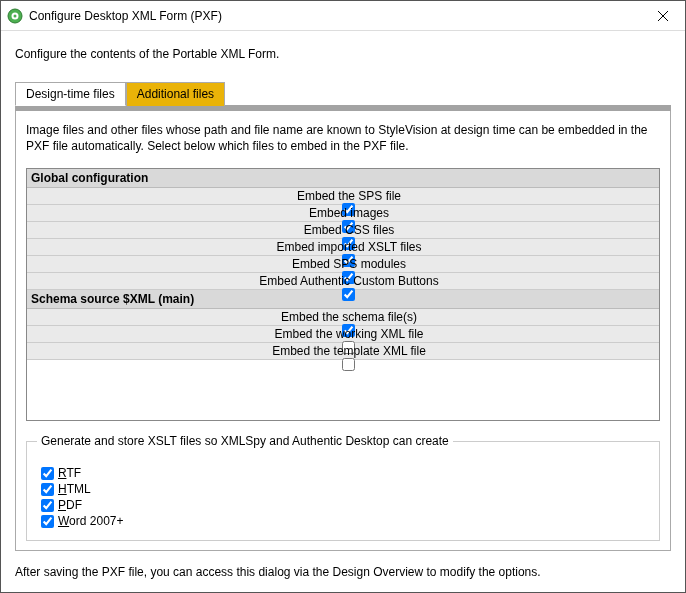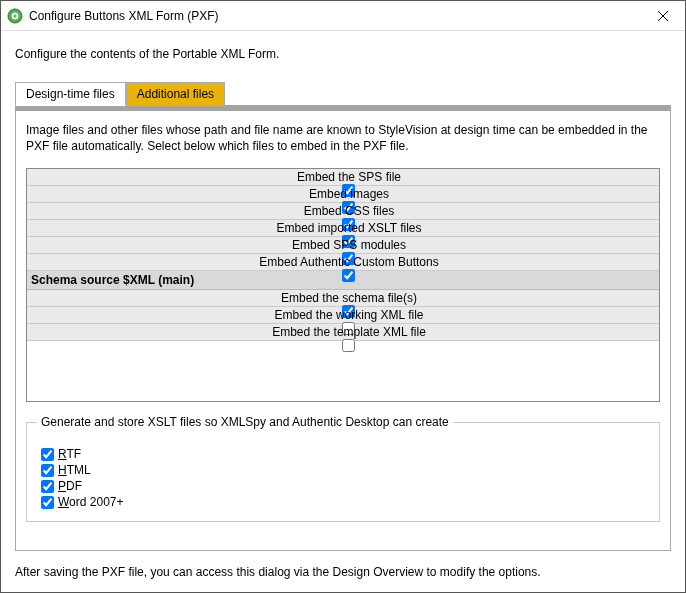--- a/index.html
+++ b/index.html
@@ -143,21 +143,21 @@
 <body>
 
 <div class="titlebar">
   <span class="app-icon">
     <svg width="16" height="16" viewBox="0 0 16 16">
       <circle cx="8" cy="8" r="7" fill="#4caf50" stroke="#2e7d32" stroke-width="1"></circle>
       <circle cx="8" cy="8" r="3.5" fill="#fff"></circle>
       <circle cx="8" cy="8" r="1.5" fill="#4caf50"></circle>
     </svg>
   </span>
-  <span class="title-text">Configure Buttons XML Form (PXF)</span>
+  <span class="title-text">Configure Desktop XML Form (PXF)</span>
   <span class="spacer"></span>
   <div class="close-btn">
     <svg width="10" height="10" viewBox="0 0 10 10">
       <line x1="0" y1="0" x2="10" y2="10" stroke="#000" stroke-width="1"></line>
       <line x1="10" y1="0" x2="0" y2="10" stroke="#000" stroke-width="1"></line>
     </svg>
   </div>
 </div>
 
 <div class="content">
@@ -166,20 +166,21 @@
   <div class="tab-strip">
     <div class="tab active">Design-time files</div>
     <div class="tab">Additional files</div>
   </div>
 
   <div class="tab-panel">
     <div class="desc">Image files and other files whose path and file name are known to StyleVision at design time can be embedded in the PXF file automatically. Select below which files to embed in the PXF file.</div>
 
     <div class="config-table" id="config-table">
 
+    <div class="cfg-header">Global configuration</div>
         <div class="cfg-row">
           <span class="label">Embed the SPS file</span>
           <input type="checkbox" checked="" style="">
         </div>
         <div class="cfg-row">
           <span class="label">Embed images</span>
           <input type="checkbox" checked="" style="">
         </div>
         <div class="cfg-row">
           <span class="label">Embed CSS files</span>

